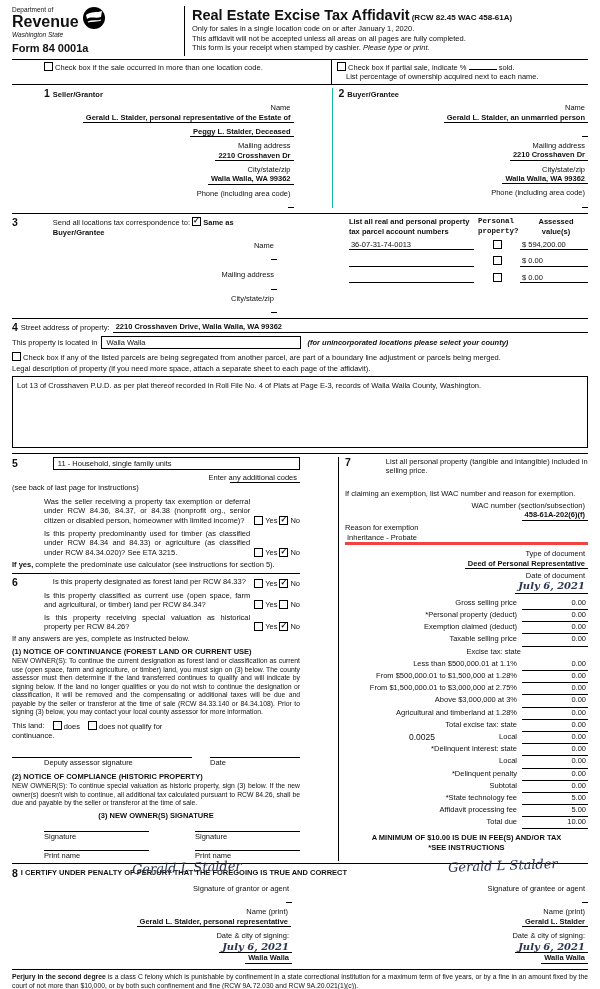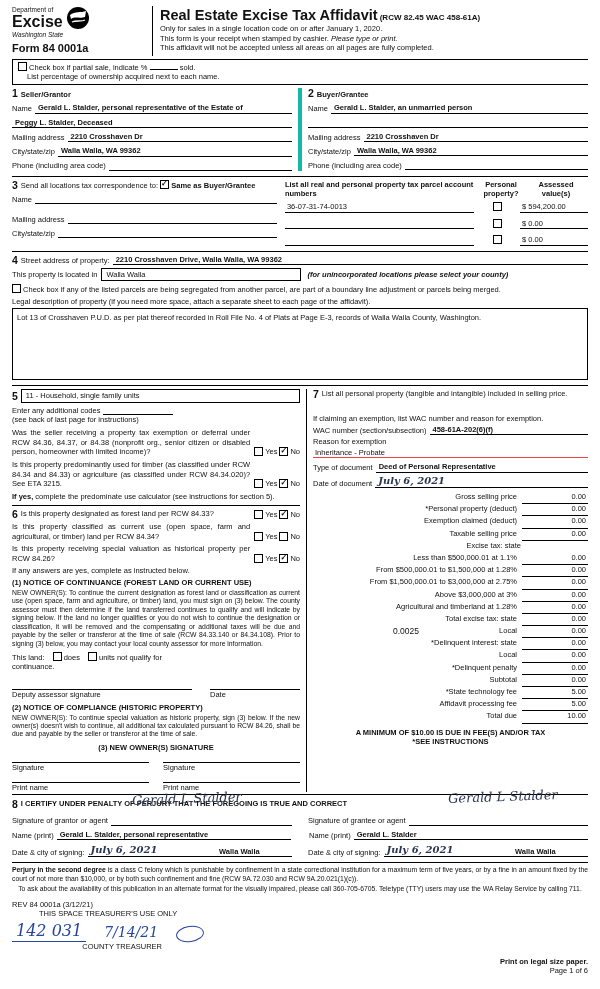--- a/index.html
+++ b/index.html
@@ -1,76 +1,80 @@
 <!DOCTYPE html>
 <html><head>
 <meta charset="utf-8">
 <style>
   html,body{margin:0;padding:0;background:#fff;}
   .page{width:600px;height:989px;background:#fff;font-family:"Liberation Sans",sans-serif;
         font-size:7.5px;line-height:1.25;color:#111;padding:6px 12px 2px;box-sizing:border-box;
         position:relative;overflow:hidden;}
   .row{display:flex;}
-  .grow{flex:1;}
+  .grow{flex:1;margin-left:32px;}
   .b{font-weight:bold;}
   .i{font-style:italic;}
   .center{text-align:center;}
   .secnum{font-weight:bold;font-size:10.5px;margin-right:3px;line-height:1;}
   .cb{display:inline-block;width:7px;height:7px;border:1px solid #000;vertical-align:-1px;
       position:relative;background:#fff;flex:none;}
   .cb.checked::after{content:"\2713";position:absolute;left:0;top:-2px;font-size:8px;font-weight:bold;}
   .fval{flex:1;border-bottom:1px solid #000;padding:0 3px;min-height:9px;font-weight:bold;}
   .boxed{border:1px solid #000;padding:1px 4px;}
   .script{font-family:"DejaVu Serif",serif;font-style:italic;color:#2a3550;}
   .yn{display:flex;align-items:center;gap:2px;flex:none;margin-left:4px;align-self:flex-end;white-space:nowrap;}
-  .fieldrow{display:flex;align-items:flex-end;margin-top:4px;}
+  .fieldrow{display:flex;align-items:flex-end;margin-top:4px;flex-direction:column;}
   .flabel{flex:none;padding-right:3px;}
   .fee-row{display:flex;height:12.2px;}
   .fee-label{flex:1;text-align:right;padding-right:5px;white-space:nowrap;overflow:hidden;}
   .fee-val{width:62px;text-align:right;border-bottom:1px solid #000;padding:0 2px;flex:none;}
   .sec{border-bottom:1px solid #000;padding:3px 0 5px;}
   .small{font-size:6.8px;}
   .justify{text-align:justify;}
 </style>
 </head>
 <body>
 
 <div class="page">
 
   <div class="row" style="padding-bottom:3px;">
     <div style="width:140px;flex:none;">
       <div class="row" style="align-items:flex-start;">
         <div>
           <div style="font-size:6.5px;">Department of</div>
-          <div class="b" style="font-size:16px;line-height:1;">Excise</div>
+          <div class="b" style="font-size:16px;line-height:1;">Revenue</div>
           <div class="i" style="font-size:6.5px;margin-top:1px;">Washington State</div>
         </div>
         <svg width="24" height="24" viewBox="0 0 24 24" style="margin-left:3px;">
           <circle cx="12" cy="12" r="11" fill="#000"></circle>
           <path d="M4 9 C9 5,15 7,20 5 L19 11 C14 13,9 10,5 13 Z" fill="#fff"></path>
           <path d="M6 16 C10 14,15 16,19 14" stroke="#fff" stroke-width="1.3" fill="none"></path>
         </svg>
       </div>
       <div class="b" style="font-size:11px;margin-top:3px;">Form 84 0001a</div>
     </div>
     <div class="grow" style="border-left:1.5px solid #000;padding-left:7px;">
       <div>
         <span class="b" style="font-size:14.5px;">Real Estate Excise Tax Affidavit</span>
         <span class="b" style="font-size:8px;">(RCW 82.45 WAC 458-61A)</span>
       </div>
       <div>Only for sales in a single location code on or after January 1, 2020.</div>
+      <div>This affidavit will not be accepted unless all areas on all pages are fully completed.</div>
       <div>
         <span>This form is your receipt when stamped by cashier.</span>
         <span class="i">Please type or print.</span>
       </div>
-      <div>This affidavit will not be accepted unless all areas on all pages are fully completed.</div>
     </div>
   </div>
 
   <div class="row" style="border-top:1px solid #000;border-bottom:1px solid #000;">
+    <div class="grow" style="padding:2px 4px 2px 0;">
+      <span class="cb"></span>
+      <span>Check box if the sale occurred in more than one location code.</span>
+    </div>
     <div class="grow" style="border-left:1px solid #000;padding:2px 0 2px 5px;">
       <div>
         <span class="cb"></span>
         <span>Check box if partial sale, indicate %</span>
         <span style="display:inline-block;width:28px;border-bottom:1px solid #000;"></span>
         <span>sold.</span>
       </div>
       <div style="padding-left:9px;">List percentage of ownership acquired next to each name.</div>
     </div>
   </div>
@@ -91,21 +95,21 @@
       </div>
       <div class="fieldrow">
         <span class="flabel">City/state/zip</span>
         <span class="fval">Walla Walla, WA 99362</span>
       </div>
       <div class="fieldrow">
         <span class="flabel">Phone (including area code)</span>
         <span class="fval"></span>
       </div>
     </div>
-    <div class="grow" style="border-left:4px solid #14b8a6;padding-left:6px;">
+    <div class="grow" style="border-left:1px solid #14b8a6;padding-left:6px;">
       <div><span class="secnum">2</span><span class="b">Buyer/Grantee</span></div>
       <div class="fieldrow">
         <span class="flabel">Name</span>
         <span class="fval">Gerald L. Stalder, an unmarried person</span>
       </div>
       <div class="fieldrow">
           <span class="fval"></span>
         </div>
       <div class="fieldrow">
         <span class="flabel">Mailing address</span>
@@ -141,21 +145,21 @@
         <span class="fval"></span>
       </div>
       <div class="fieldrow">
         <span class="flabel">City/state/zip</span>
         <span class="fval"></span>
       </div>
     </div>
     <div class="grow">
       <div class="row b">
         <div class="grow" style="padding-right:4px;">List all real and personal property tax parcel account numbers</div>
-        <div style="width:46px;flex:none;text-align:center;">Personal property?</div>
+        <div style="width:46px;flex:none;font-family:Liberation Mono, monospace;">Personal property?</div>
         <div style="width:64px;flex:none;text-align:center;">Assessed value(s)</div>
       </div>
       <div class="row" style="align-items:flex-end;margin-top:4px;">
         <div class="grow" style="border-bottom:1px solid #000;padding:0 2px;">36-07-31-74-0013</div>
         <div style="width:46px;flex:none;text-align:center;"><span class="cb"></span></div>
         <div style="width:64px;flex:none;border-bottom:1px solid #000;padding:0 2px;">$ 594,200.00</div>
       </div>
       <div class="row" style="align-items:flex-end;margin-top:6px;">
         <div class="grow" style="border-bottom:1px solid #000;padding:0 2px;min-height:9px;"></div>
         <div style="width:46px;flex:none;text-align:center;"><span class="cb"></span></div>
@@ -256,21 +260,21 @@
             <span class="cb checked"></span>
               <span>No</span>
           </span>
         </div>
         <div style="margin-top:3px;">If any answers are yes, complete as instructed below.</div>
         <div class="b" style="margin-top:3px;">(1) NOTICE OF CONTINUANCE (FOREST LAND OR CURRENT USE)</div>
         <div class="justify small" style="margin-top:1px;">NEW OWNER(S): To continue the current designation as forest land or classification as current use (open space, farm and agriculture, or timber) land, you must sign on (3) below. The county assessor must then determine if the land transferred continues to qualify and will indicate by signing below. If the land no longer qualifies or you do not wish to continue the designation or classification, it will be removed and the compensating or additional taxes will be due and payable by the seller or transferor at the time of sale (RCW 84.33.140 or 84.34.108). Prior to signing (3) below, you may contact your local county assessor for more information.</div>
         <div class="row" style="margin-top:4px;align-items:center;gap:8px;">
           <span>This land:</span>
           <span><span class="cb"></span> <span>does</span></span>
-          <span><span class="cb"></span> <span>units not qualify for</span></span>
+          <span><span class="cb"></span> <span>does not qualify for</span></span>
         </div>
         <div>continuance.</div>
         <div class="row" style="margin-top:8px;align-items:flex-end;">
           <span class="fval"></span>
           <span style="width:18px;"></span>
           <span style="width:90px;border-bottom:1px solid #000;"></span>
         </div>
         <div class="row">
           <span class="grow">Deputy assessor signature</span>
           <span style="width:90px;">Date</span>
@@ -302,21 +306,21 @@
         <span class="secnum">7</span>
         <span class="grow">List all personal property (tangible and intangible) included in selling price.</span>
       </div>
       <div style="height:14px;"></div>
       <div>If claiming an exemption, list WAC number and reason for exemption.</div>
       <div class="fieldrow" style="margin-top:2px;">
         <span class="flabel">WAC number (section/subsection)</span>
         <span class="fval">458-61A-202(6)(f)</span>
       </div>
       <div style="margin-top:2px;">Reason for exemption</div>
-      <div style="margin-top:1px;border-bottom:1px solid #ef4444;padding:0 2px;">Inheritance - Probate</div>
+      <div style="margin-top:1px;border-bottom:3px solid #ef4444;padding:0 2px;">Inheritance - Probate</div>
       <div class="fieldrow" style="margin-top:4px;">
         <span class="flabel">Type of document</span>
         <span class="fval">Deed of Personal Representative</span>
       </div>
       <div class="fieldrow" style="margin-top:2px;">
         <span class="flabel">Date of document</span>
         <span class="fval script" style="font-size:10px;">July 6, 2021</span>
       </div>
 
       <div style="margin-top:4px;">

